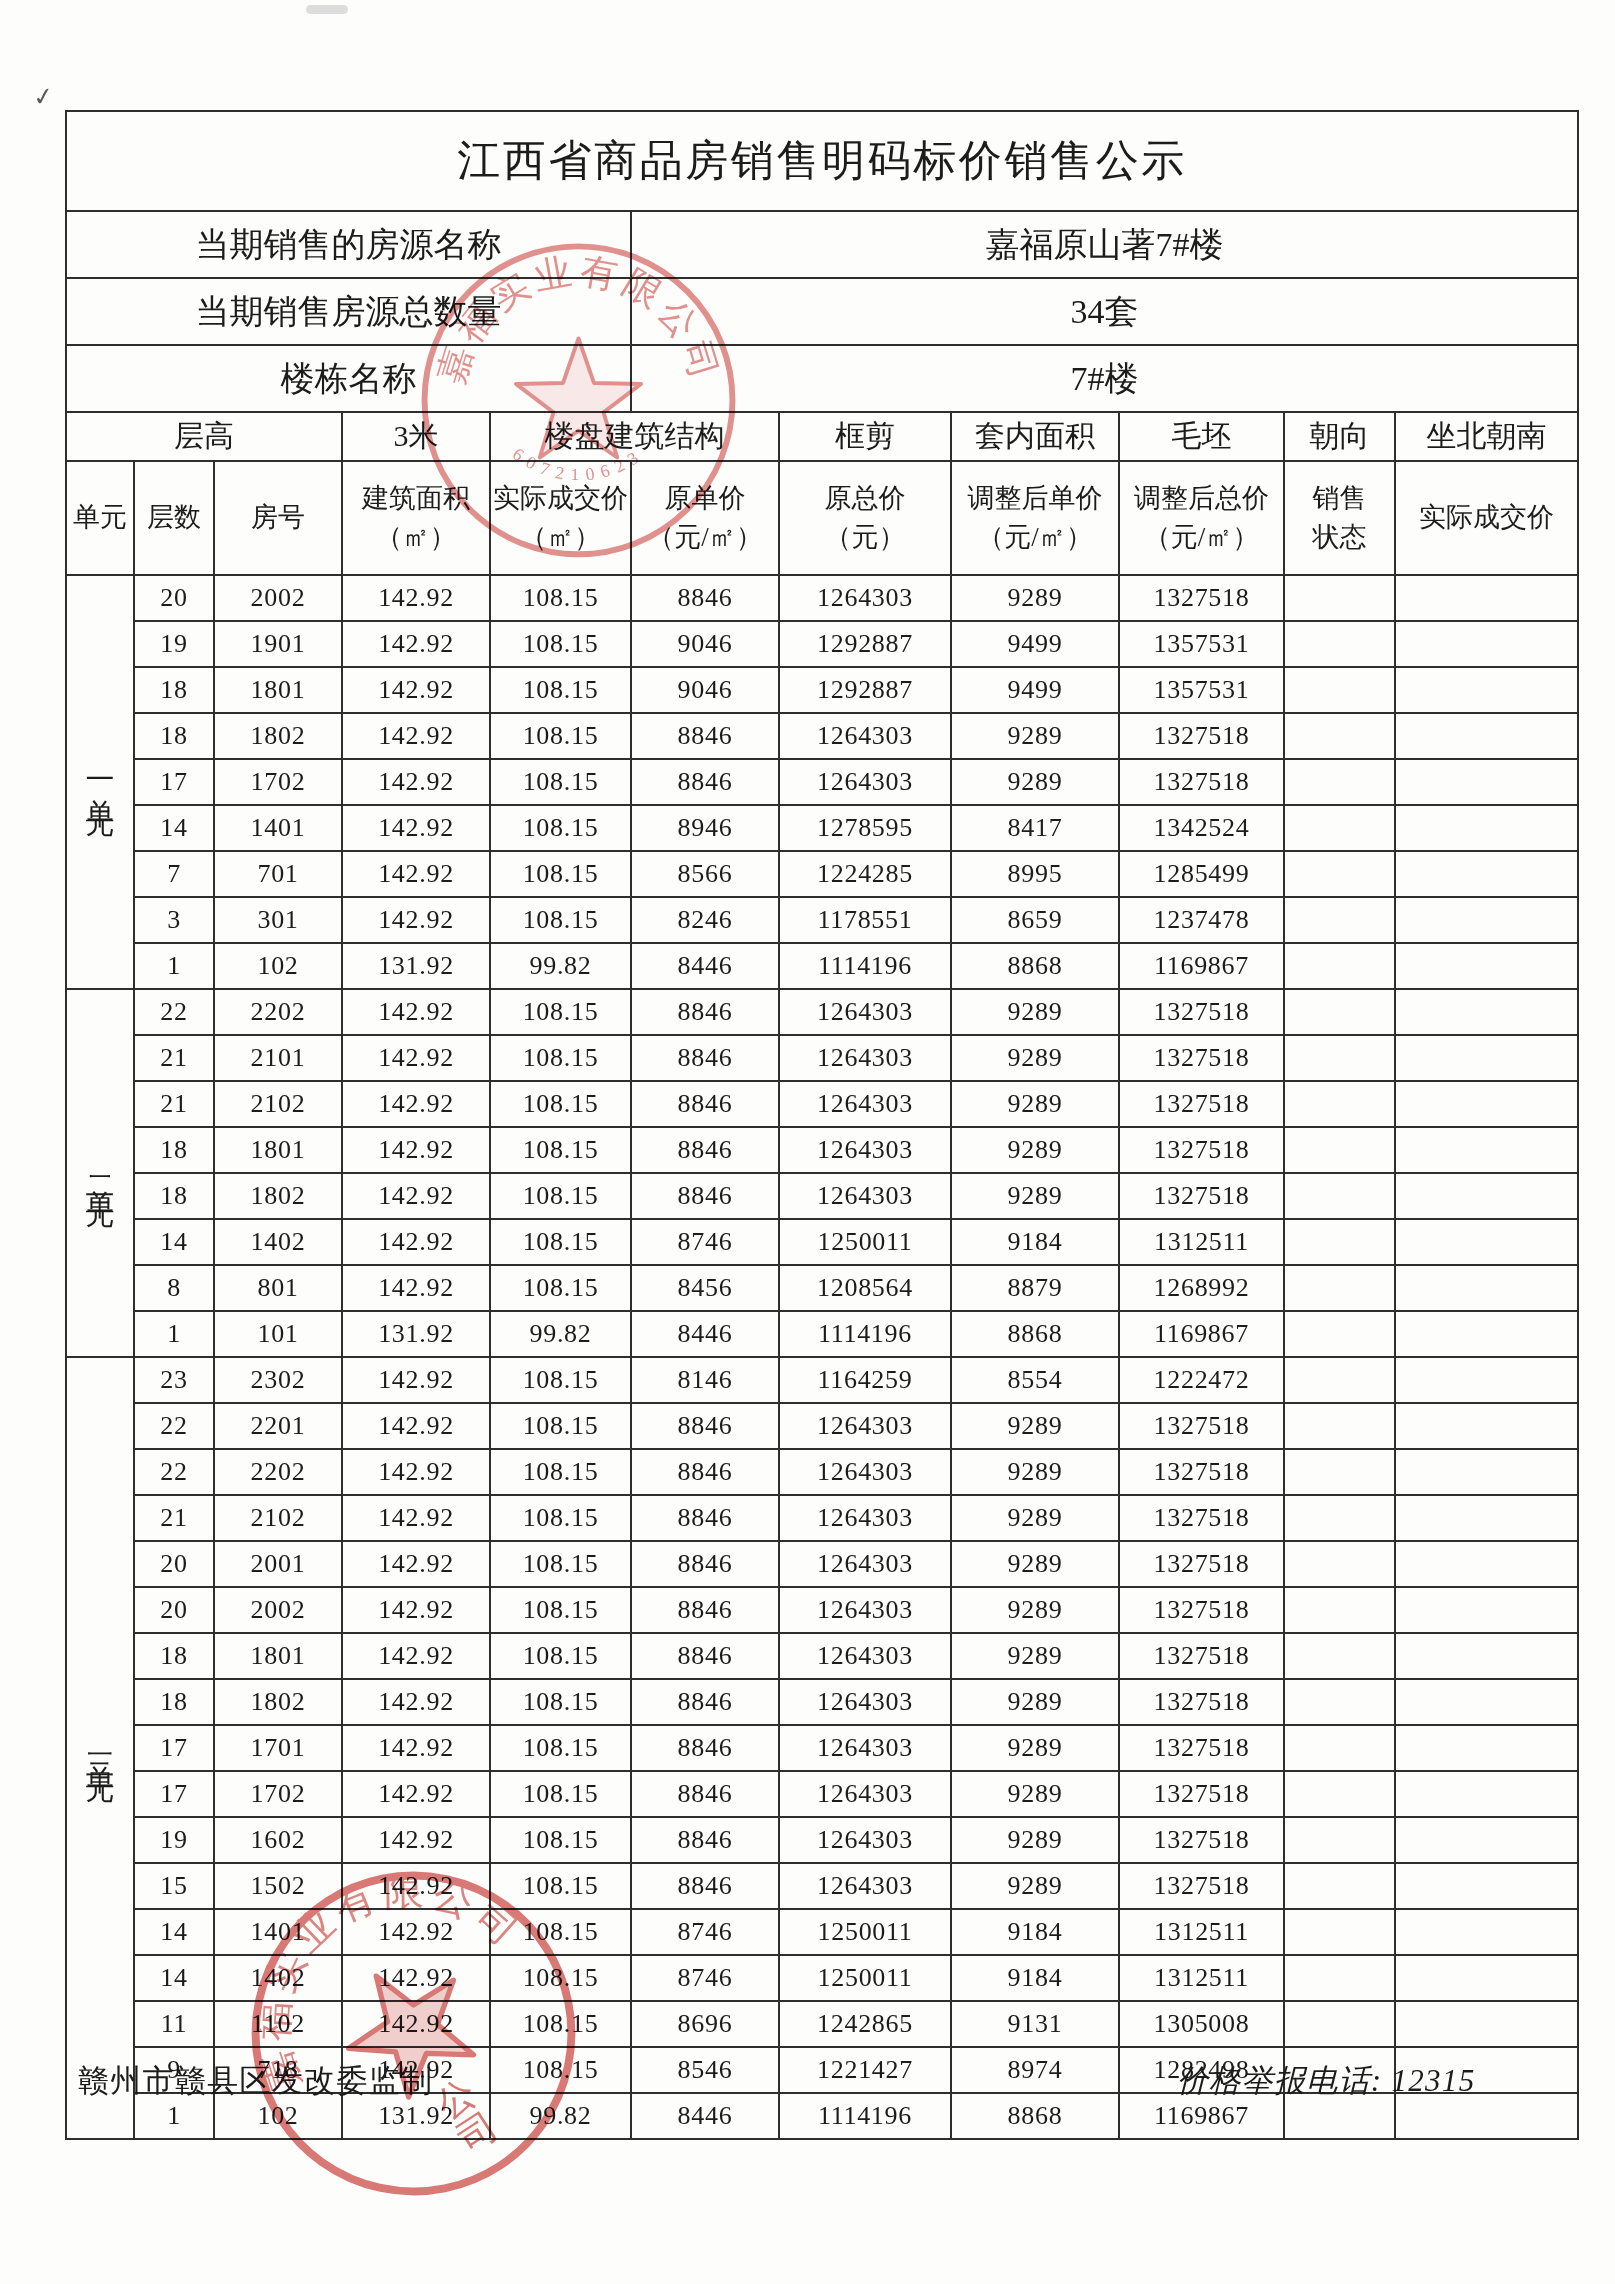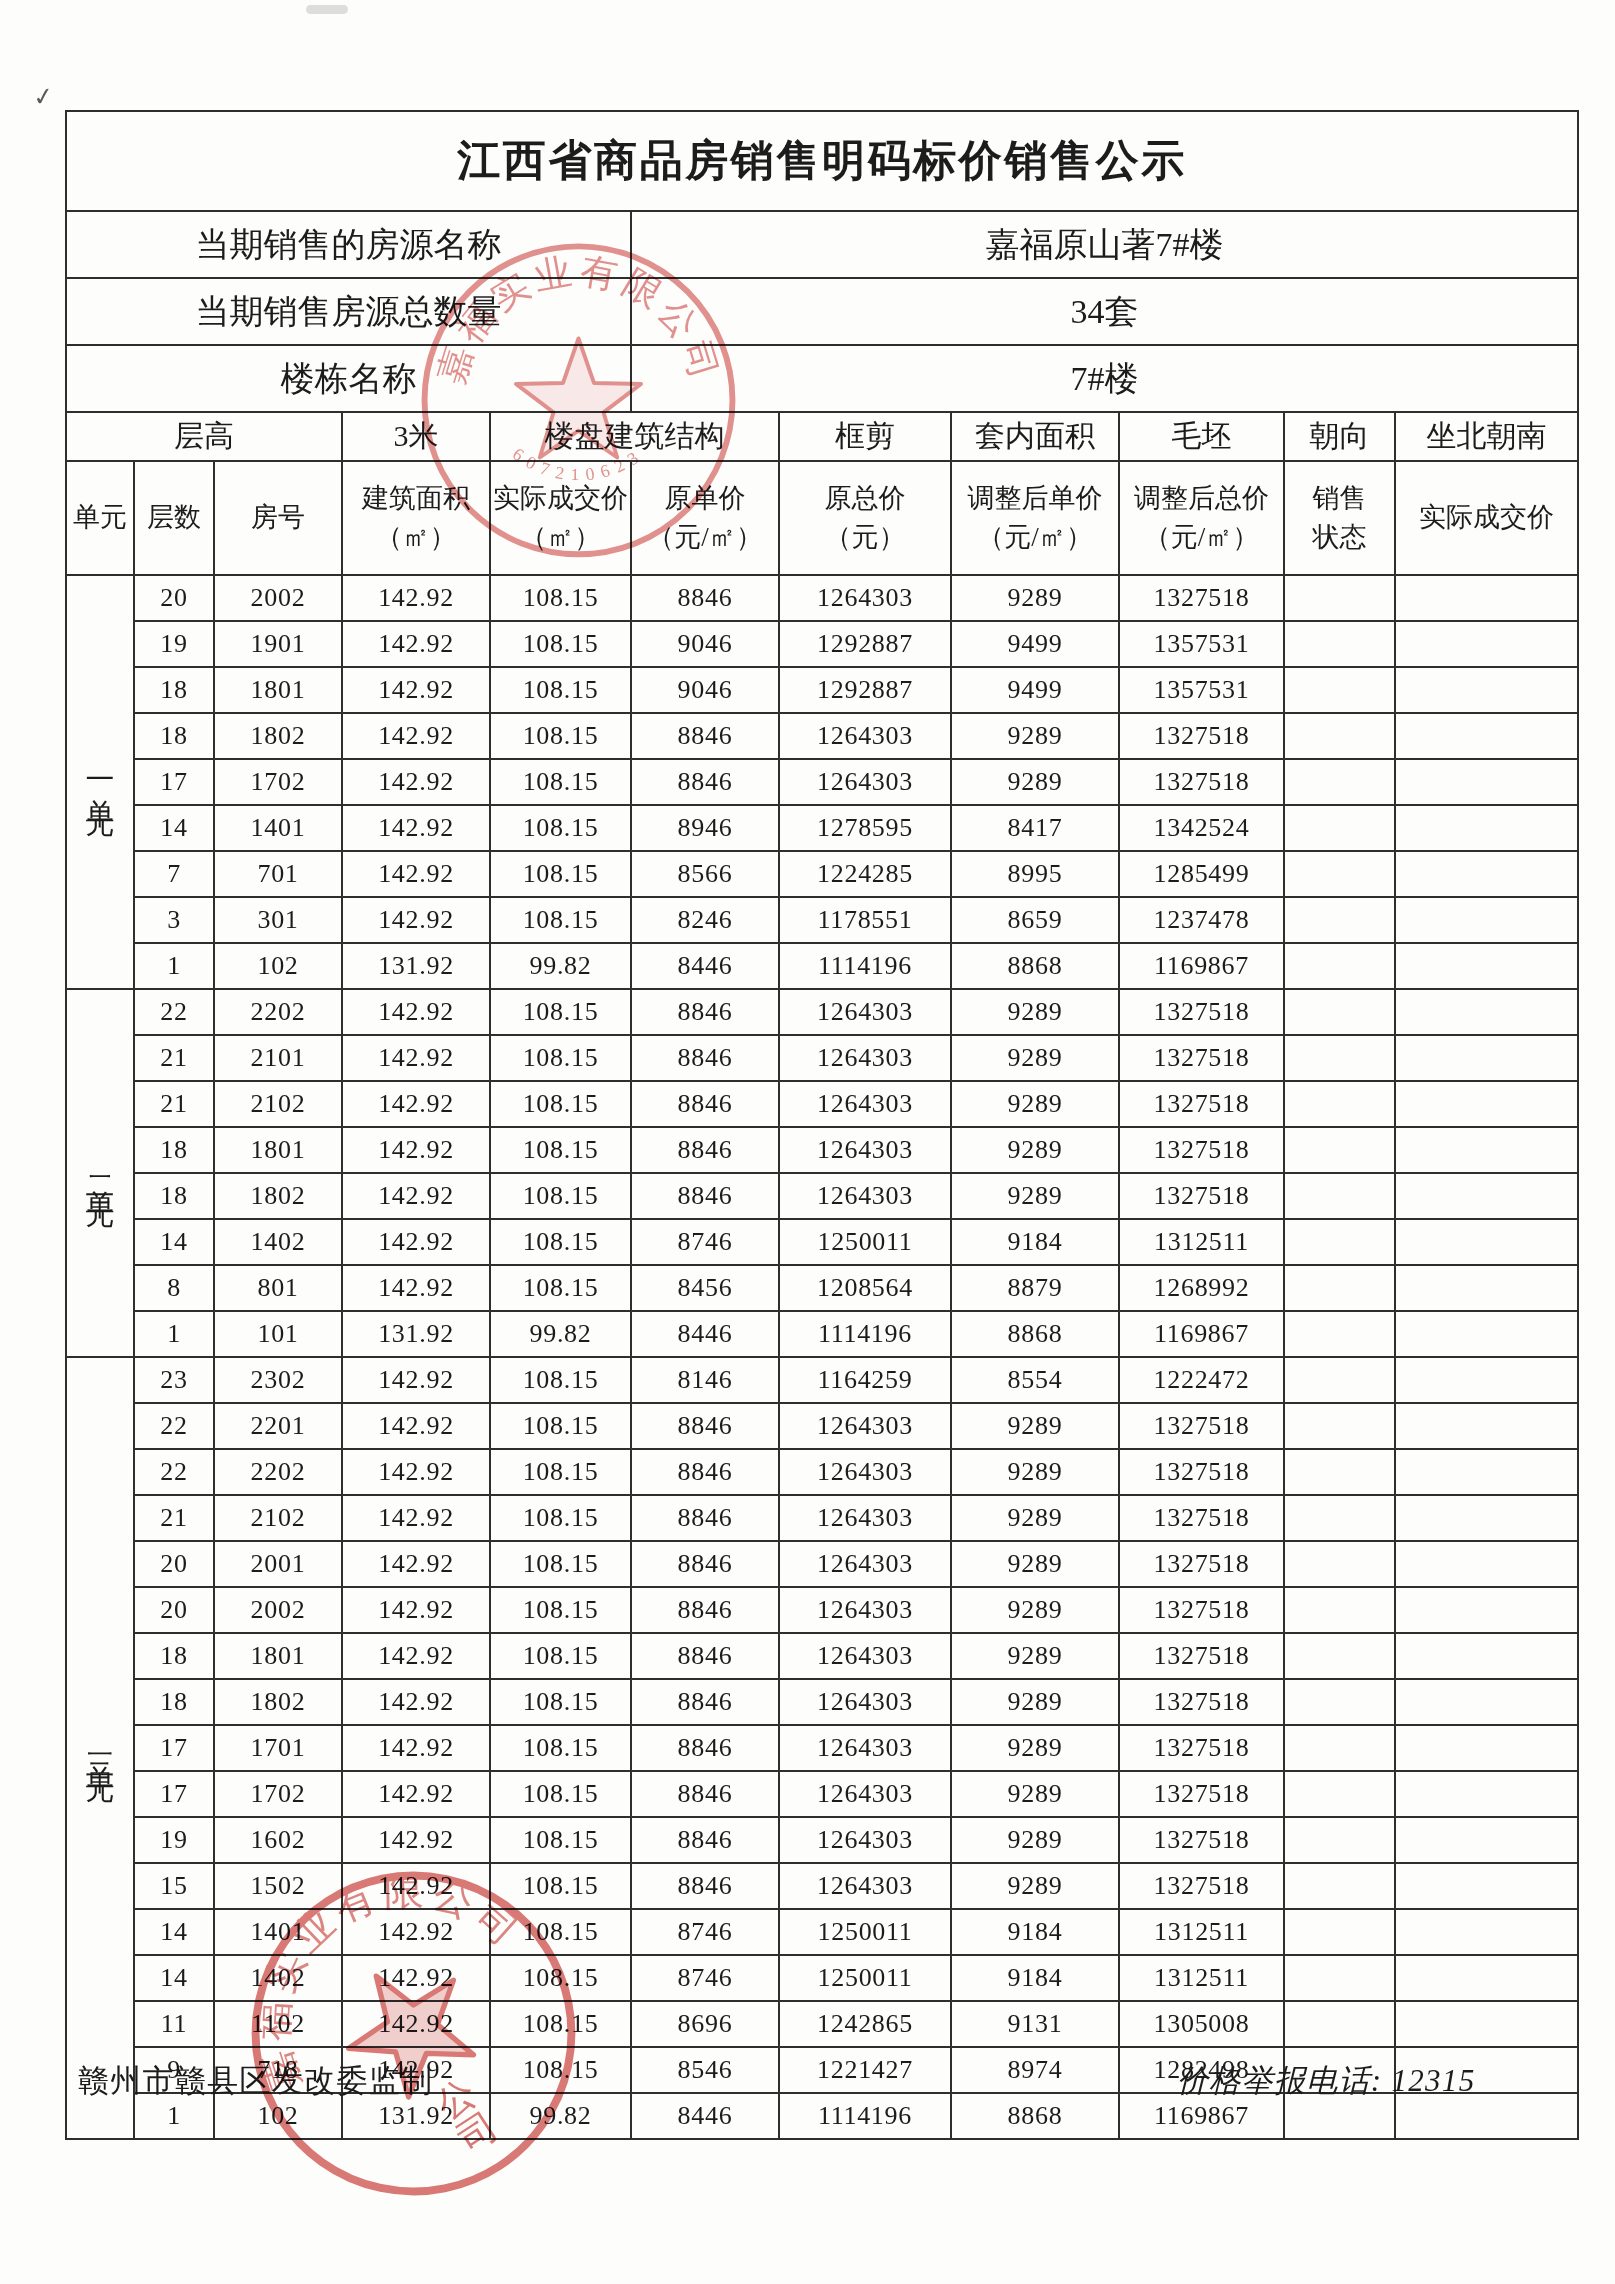--- a/index.html
+++ b/index.html
@@ -18,21 +18,21 @@
     border-collapse:collapse;table-layout:fixed;
     background:transparent;
   }
   table.main td,table.main th{
     border:2px solid #2e2e2e;
     text-align:center;vertical-align:middle;
     padding:0;
     font-weight:normal;
     overflow:hidden;
   }
-  tr.title-row td{height:98px;font-size:43px;font-weight:bold;letter-spacing:2.6px;}
+  tr.title-row td{height:98px;font-size:43px;font-weight:normal;letter-spacing:2.6px;}
   tr.info-row td{height:65px;font-size:34px;}
   tr.attr-row td{height:47px;font-size:30px;}
   tr.colhead-row th{height:112px;font-size:27px;white-space:pre-line;line-height:1.45;}
   tr.data-row td{height:44px;font-size:26px;letter-spacing:0.7px;}
   td.unit-cell{vertical-align:middle;}
   .unit-label{
     writing-mode:vertical-lr;text-orientation:upright;
     margin:0 auto;font-size:29px;letter-spacing:11.7px;line-height:1;
   }
   .footer-left{position:absolute;left:78px;top:2060px;font-size:31px;letter-spacing:1.3px;}

